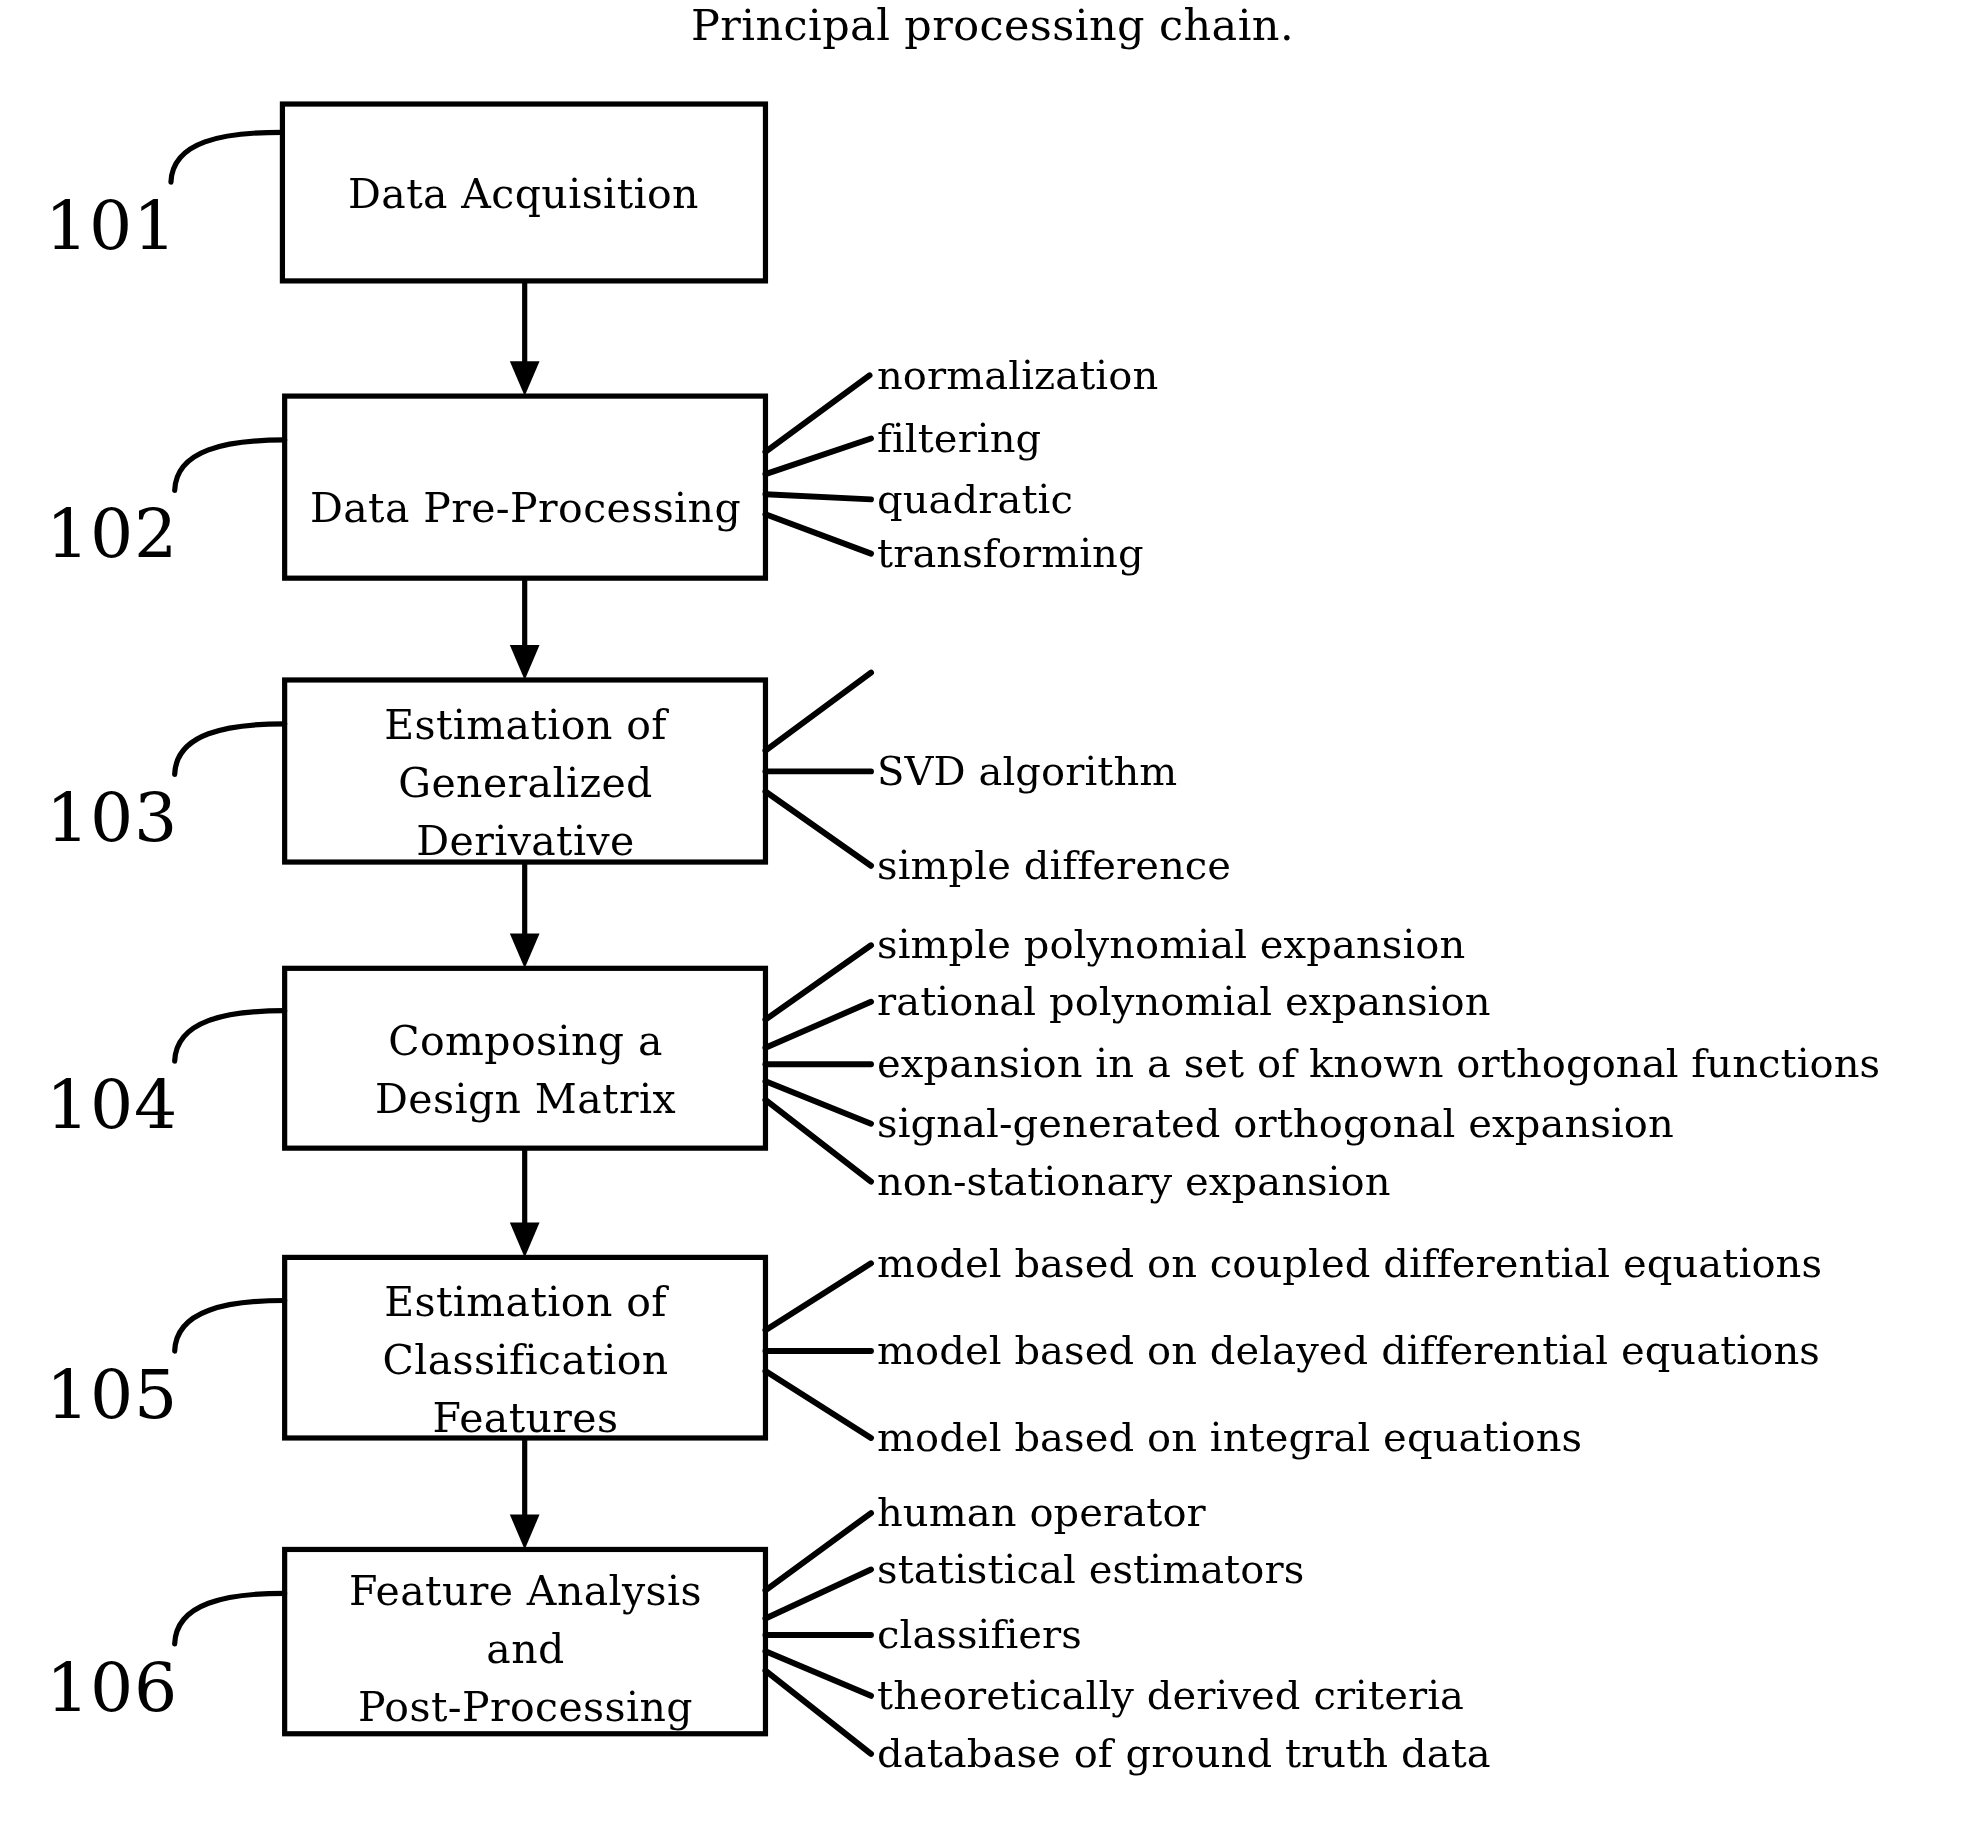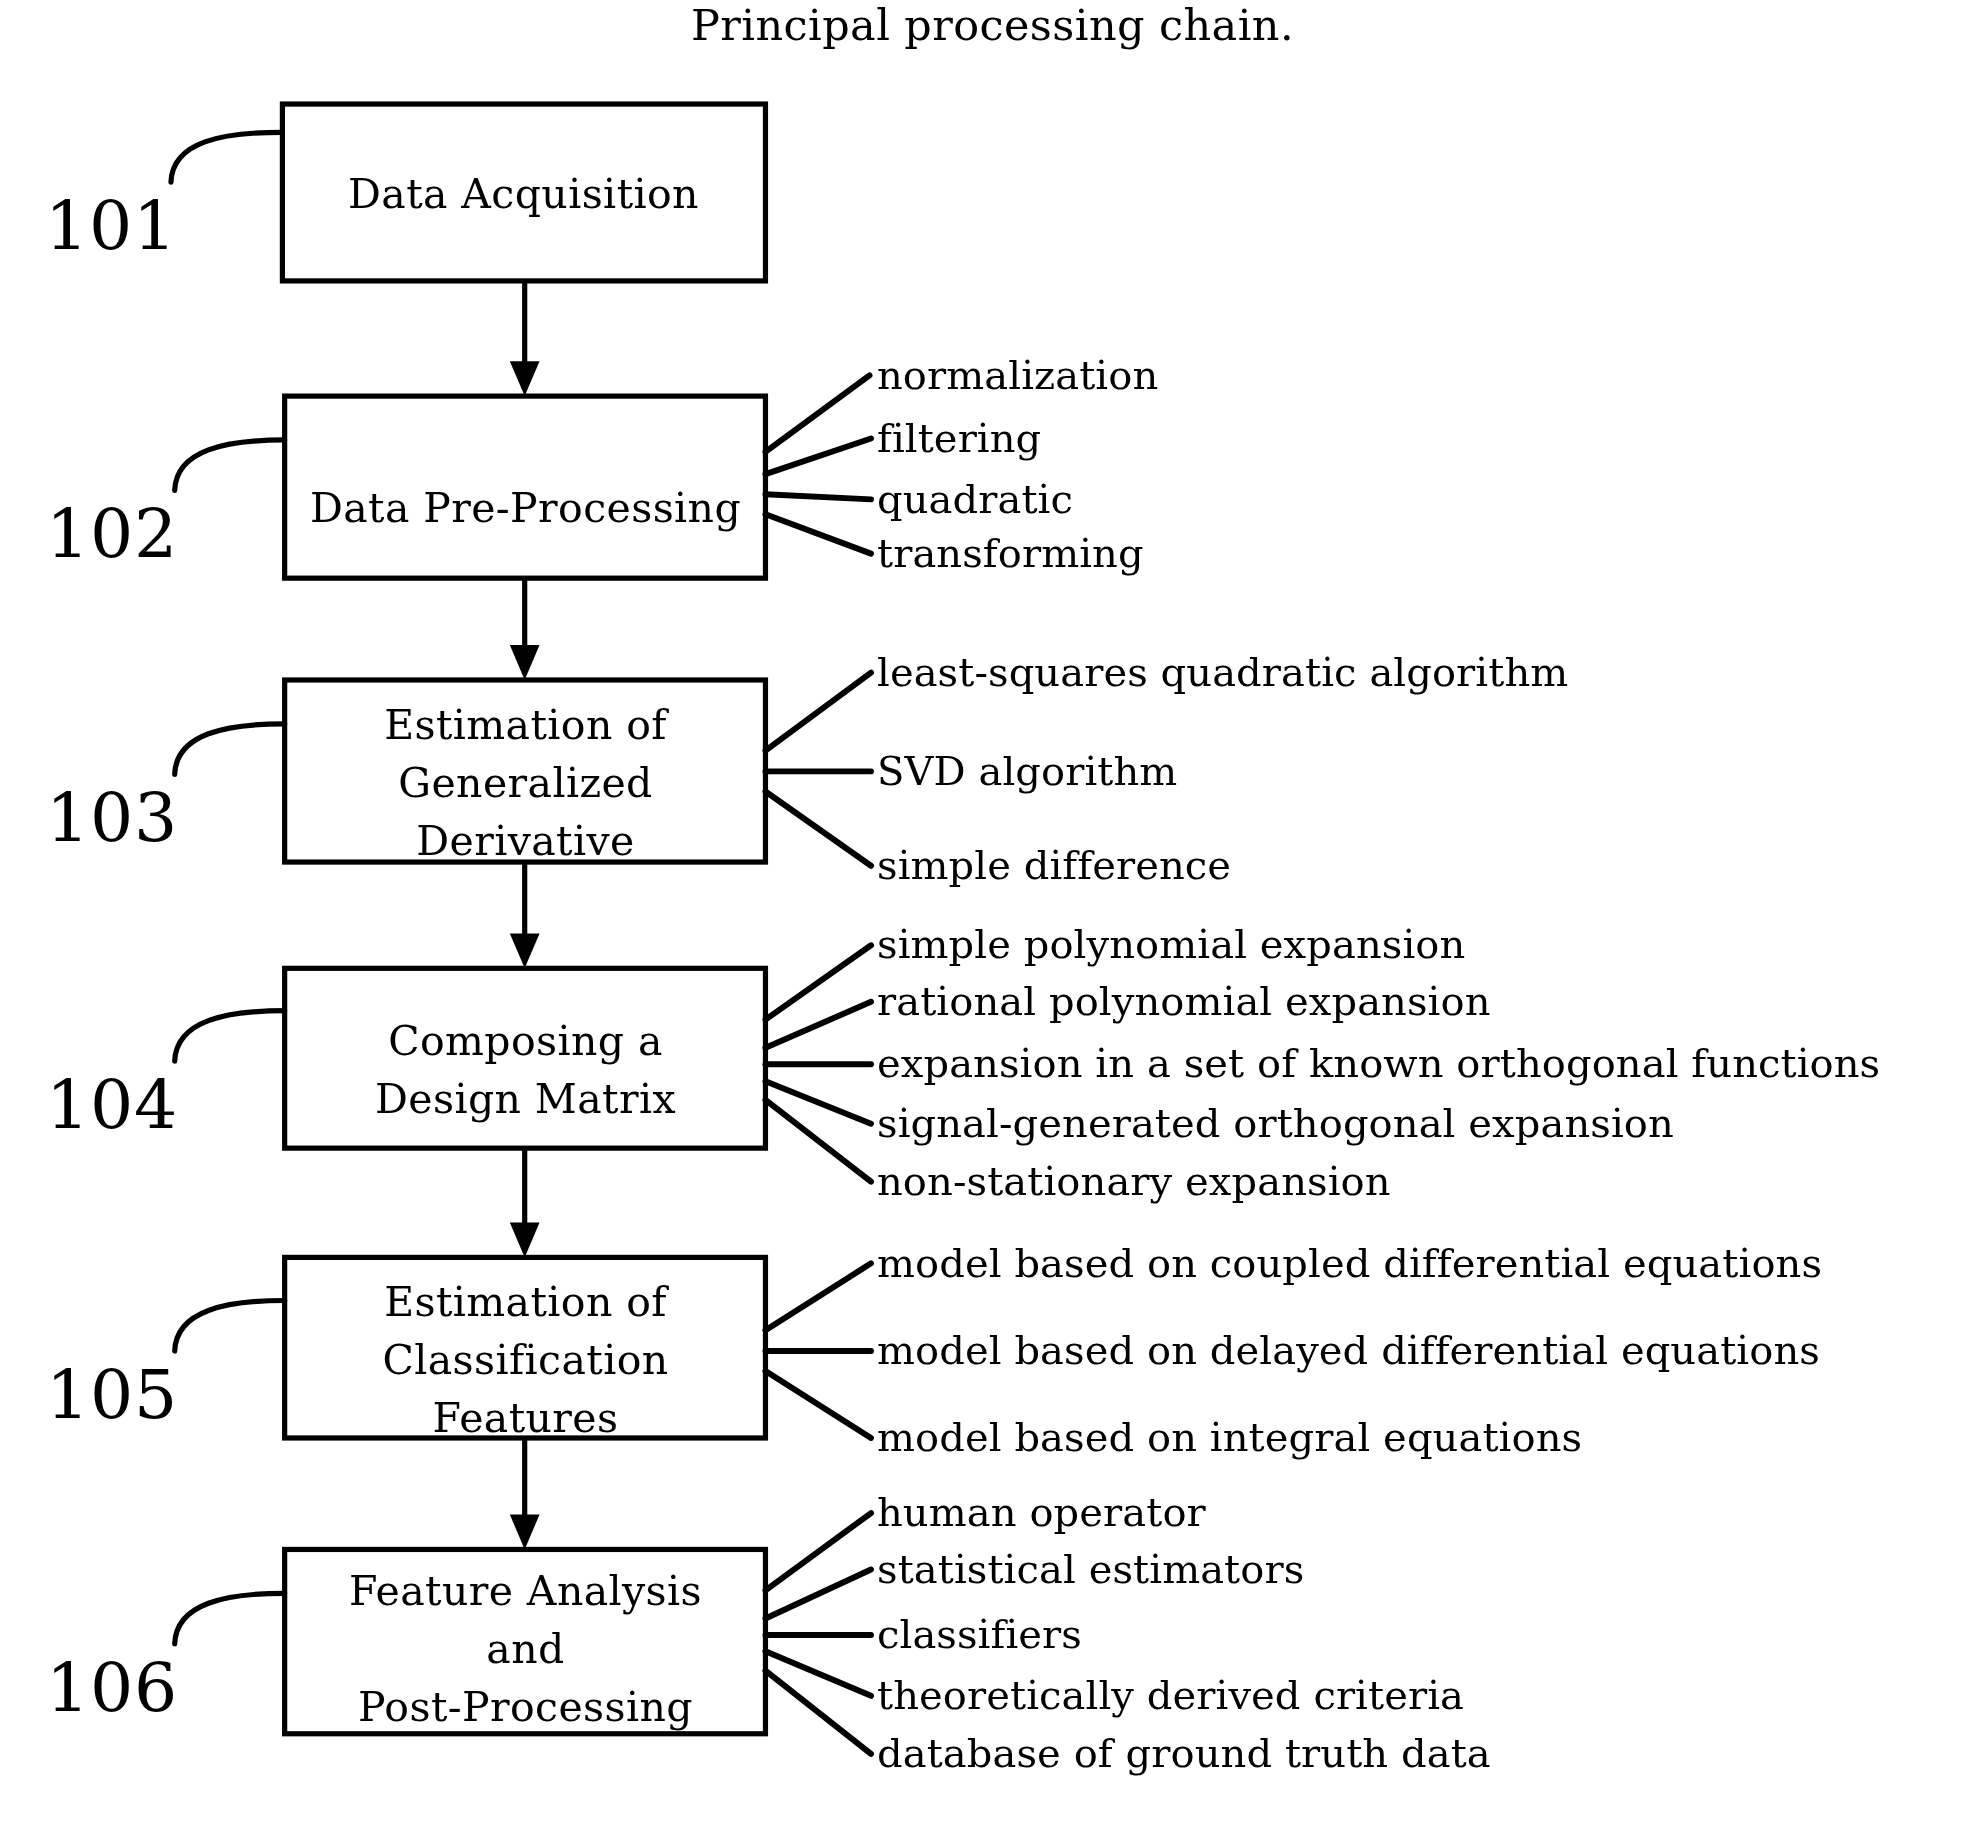--- a/index.html
+++ b/index.html
@@ -190,21 +190,20 @@
   <div class="ref-num" style="left:46px; top:778px;">103</div>
   <div class="ref-num" style="left:46px; top:1065px;">104</div>
   <div class="ref-num" style="left:46px; top:1355px;">105</div>
   <div class="ref-num" style="left:46px; top:1648px;">106</div>
 
   <div class="annot" style="left:877px; top:352px;">normalization</div>
   <div class="annot" style="left:877px; top:415px;">filtering</div>
   <div class="annot" style="left:877px; top:476px;">quadratic</div>
   <div class="annot" style="left:877px; top:530px;">transforming</div>
 
-  <div class="annot" style="left:877px; top:649px;">least-squares quadratic algorithm</div>
   <div class="annot" style="left:877px; top:748px;">SVD algorithm</div>
   <div class="annot" style="left:877px; top:842px;">simple difference</div>
 
   <div class="annot" style="left:877px; top:921px;">simple polynomial expansion</div>
   <div class="annot" style="left:877px; top:978px;">rational polynomial expansion</div>
   <div class="annot" style="left:877px; top:1040px;">expansion in a set of known orthogonal functions</div>
   <div class="annot" style="left:877px; top:1100px;">signal-generated orthogonal expansion</div>
   <div class="annot" style="left:877px; top:1158px;">non-stationary expansion</div>
 
   <div class="annot" style="left:877px; top:1240px;">model based on coupled differential equations</div>

